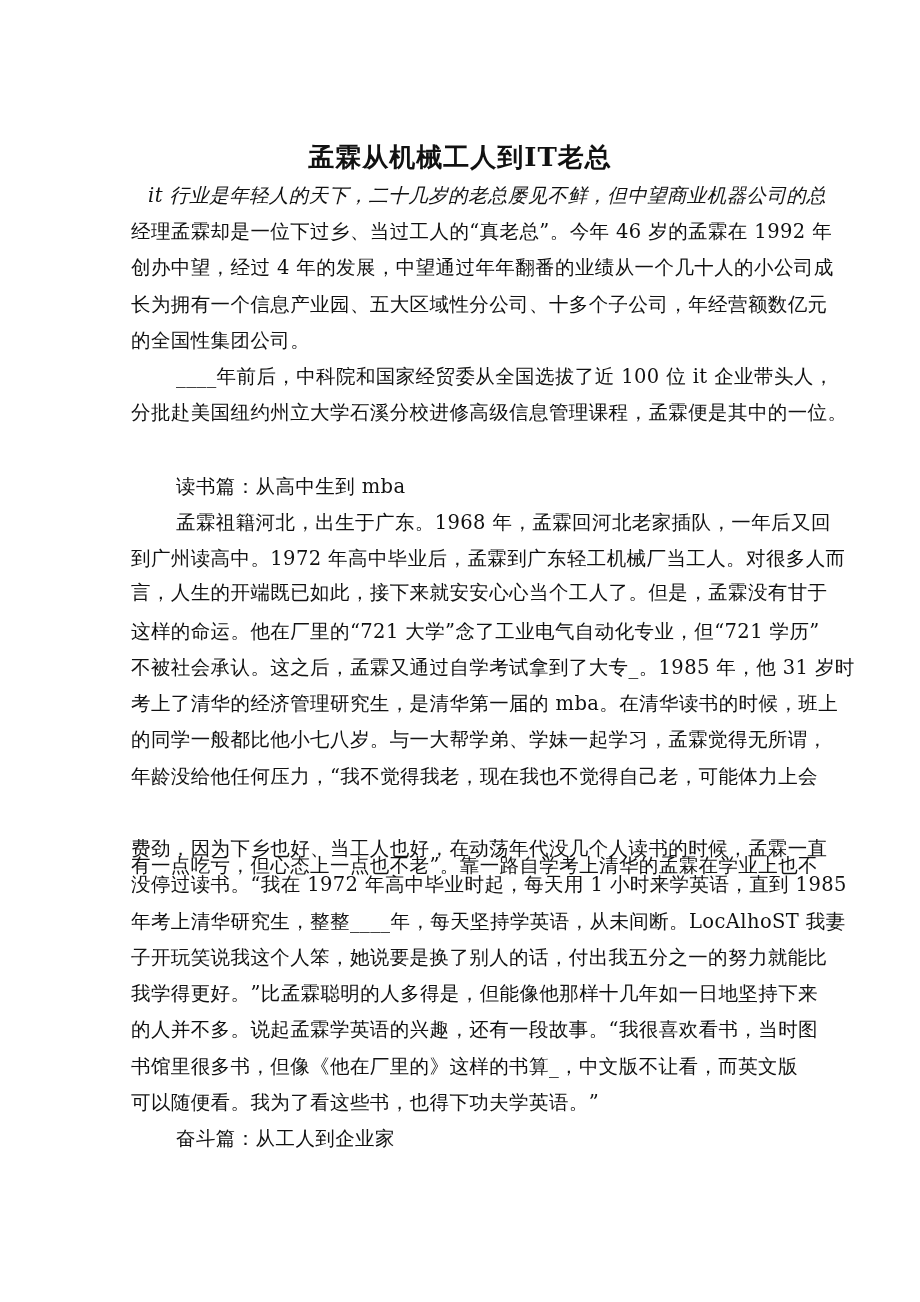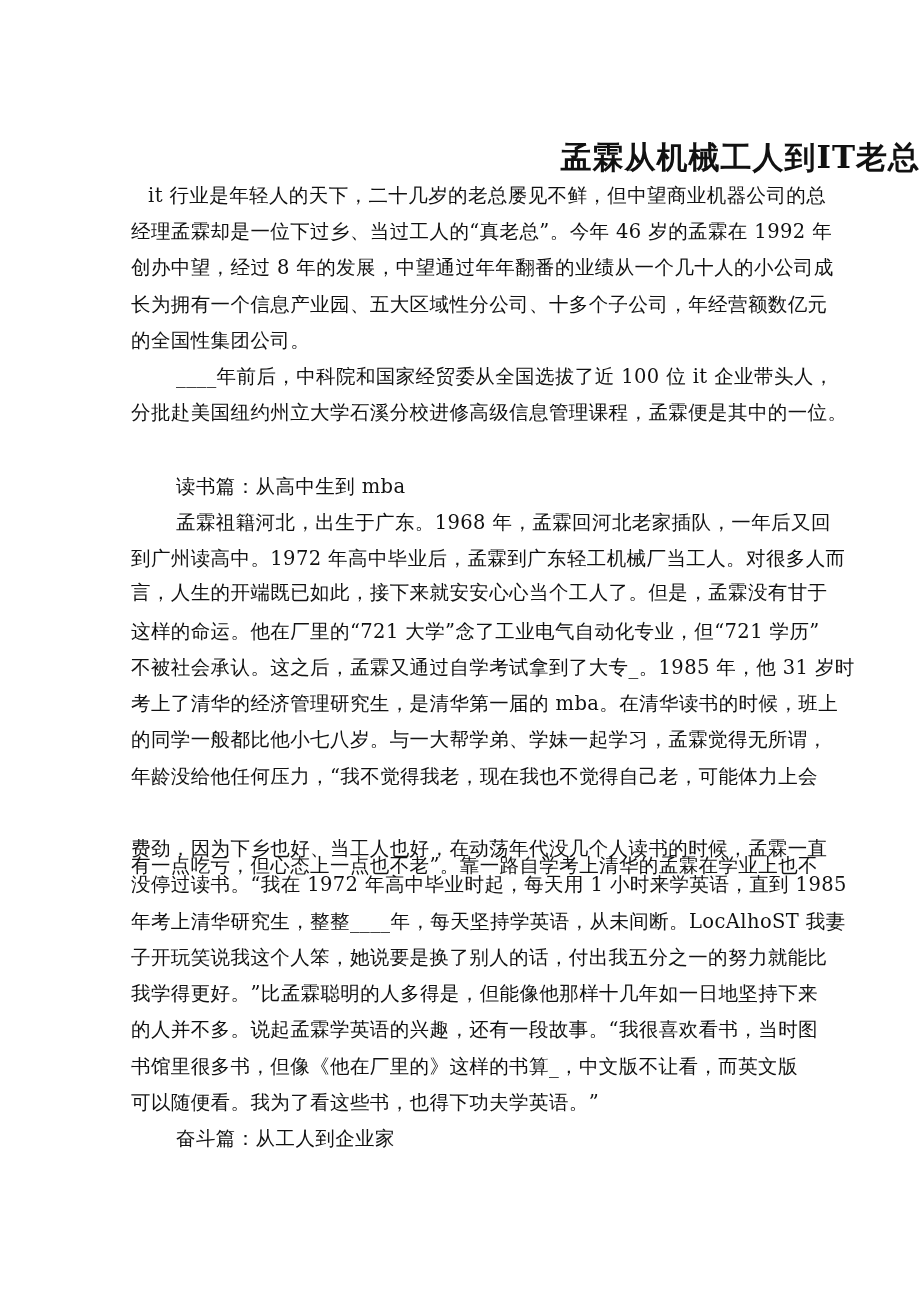--- a/index.html
+++ b/index.html
@@ -20,49 +20,49 @@
       left: 0; top: 0;
       width: 920px;
       height: 1302px;
       background: #ffffff;
     }
     .title {
       position: absolute;
       left: 0;
       top: 140px;
       width: 920px;
-      text-align: right;
-      font-size: 31px;
+      text-align: center;
+      font-size: 26px;
       font-weight: bold;
       line-height: 34px;
       letter-spacing: 1px;
       white-space: nowrap;
     }
     .line {
       position: absolute;
       left: 131px;
       font-size: 19.5px;
       line-height: 28px;
       white-space: nowrap;
       letter-spacing: 0.4px;
     }
-    .indent1 { left: 148px; }
+    .indent1 { left: 148px; font-style: italic; }
     .indent2 { left: 176px; }
   </style>
 </head>
 <body>
 
 <div class="page">
 
   <div class="title" style="top:140px;">孟霖从机械工人到IT老总</div>
 
   <div>
     <div class="line indent1" style="top:182px;">it 行业是年轻人的天下，二十几岁的老总屡见不鲜，但中望商业机器公司的总</div>
     <div class="line" style="top:218px;">经理孟霖却是一位下过乡、当过工人的“真老总”。今年 46 岁的孟霖在 1992 年</div>
-    <div class="line" style="top:254px;">创办中望，经过 8 年的发展，中望通过年年翻番的业绩从一个几十人的小公司成</div>
+    <div class="line" style="top:254px;">创办中望，经过 4 年的发展，中望通过年年翻番的业绩从一个几十人的小公司成</div>
     <div class="line" style="top:291px;">长为拥有一个信息产业园、五大区域性分公司、十多个子公司，年经营额数亿元</div>
     <div class="line" style="top:327px;">的全国性集团公司。</div>
   </div>
 
   <div>
     <div class="line indent2" style="top:363px;">____年前后，中科院和国家经贸委从全国选拔了近 100 位 it 企业带头人，</div>
     <div class="line" style="top:399px;">分批赴美国纽约州立大学石溪分校进修高级信息管理课程，孟霖便是其中的一位。</div>
   </div>
 
   <div>

